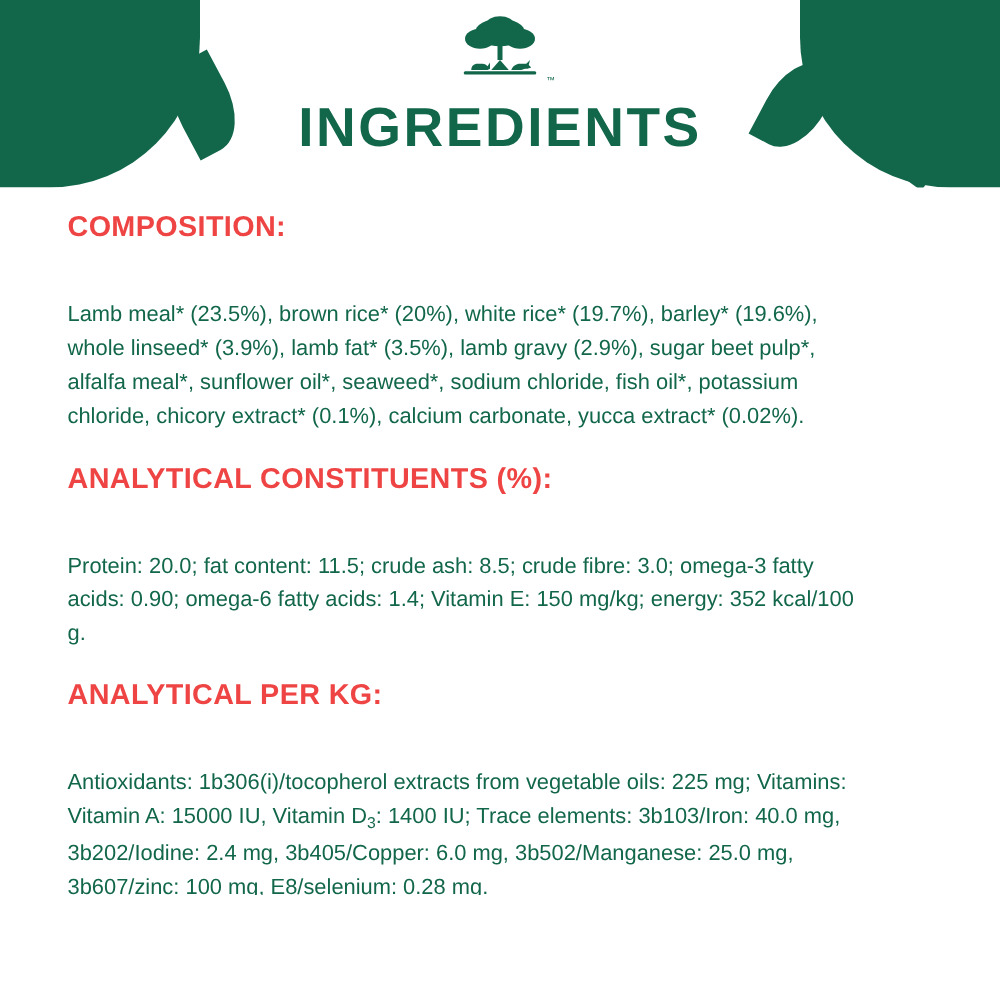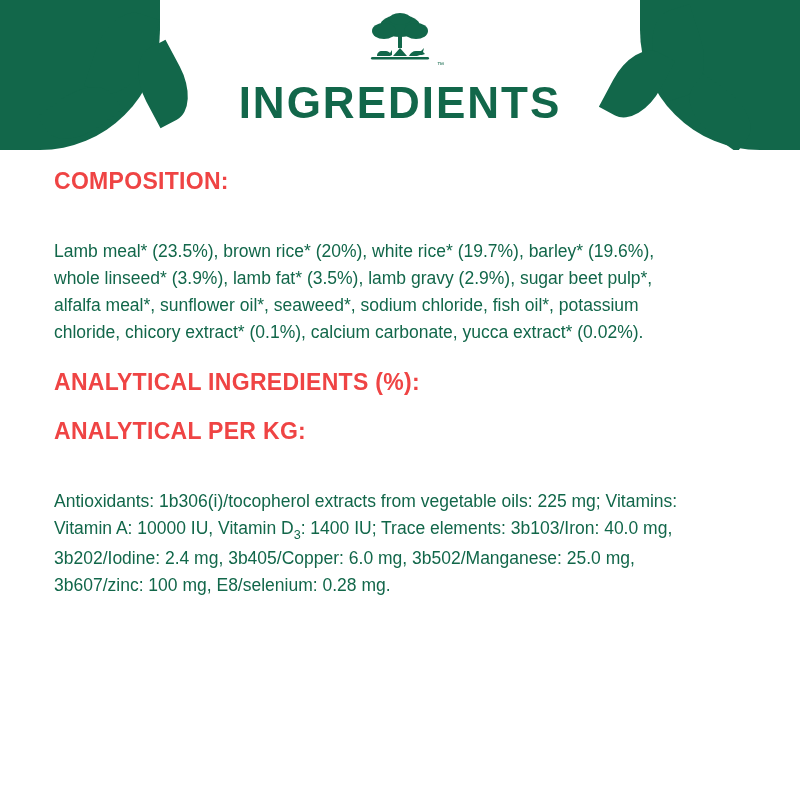--- a/index.html
+++ b/index.html
@@ -167,25 +167,26 @@
   <div class="main-title">INGREDIENTS</div>
 
   <div class="content">
 
     <div class="section">
       <div class="section-title yellow">COMPOSITION:</div>
       <div class="section-body">Lamb meal* (23.5%), brown rice* (20%), white rice* (19.7%), barley* (19.6%), whole linseed* (3.9%), lamb fat* (3.5%), lamb gravy (2.9%), sugar beet pulp*, alfalfa meal*, sunflower oil*, seaweed*, sodium chloride, fish oil*, potassium chloride, chicory extract* (0.1%), calcium carbonate, yucca extract* (0.02%).</div>
     </div>
 
     <div class="section">
-      <div class="section-title yellow">ANALYTICAL INGREDIENTS (%):</div>
+      <div class="section-title yellow">ANALYTICAL CONSTITUENTS (%):</div>
+      <div class="section-body">Protein: 20.0; fat content: 11.5; crude ash: 8.5; crude fibre: 3.0; omega-3 fatty acids: 0.90; omega-6 fatty acids: 1.4; Vitamin E: 150 mg/kg; energy: 352 kcal/100 g.</div>
     </div>
 
     <div class="section">
       <div class="section-title yellow">ANALYTICAL PER KG:</div>
-      <div class="section-body"><span>Antioxidants: 1b306(i)/tocopherol extracts from vegetable oils: 225 mg; Vitamins: Vitamin A: 10000 IU, Vitamin D</span><span class="sub">3</span><span>: 1400 IU; Trace elements: 3b103/Iron: 40.0 mg, 3b202/Iodine: 2.4 mg, 3b405/Copper: 6.0 mg, 3b502/Manganese: 25.0 mg, 3b607/zinc: 100 mg, E8/selenium: 0.28 mg.</span></div>
+      <div class="section-body"><span>Antioxidants: 1b306(i)/tocopherol extracts from vegetable oils: 225 mg; Vitamins: Vitamin A: 15000 IU, Vitamin D</span><span class="sub">3</span><span>: 1400 IU; Trace elements: 3b103/Iron: 40.0 mg, 3b202/Iodine: 2.4 mg, 3b405/Copper: 6.0 mg, 3b502/Manganese: 25.0 mg, 3b607/zinc: 100 mg, E8/selenium: 0.28 mg.</span></div>
     </div>
 
   </div>
 
   <div class="footnote">*Protein ingredients.</div>
 
 </div>
 
 </body></html>

